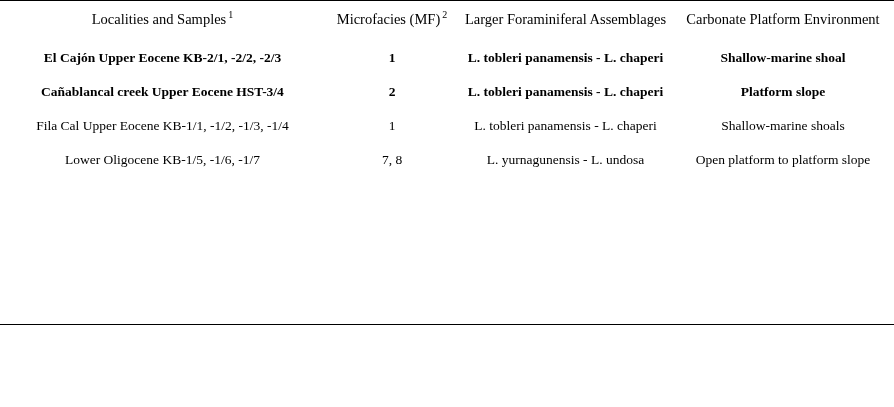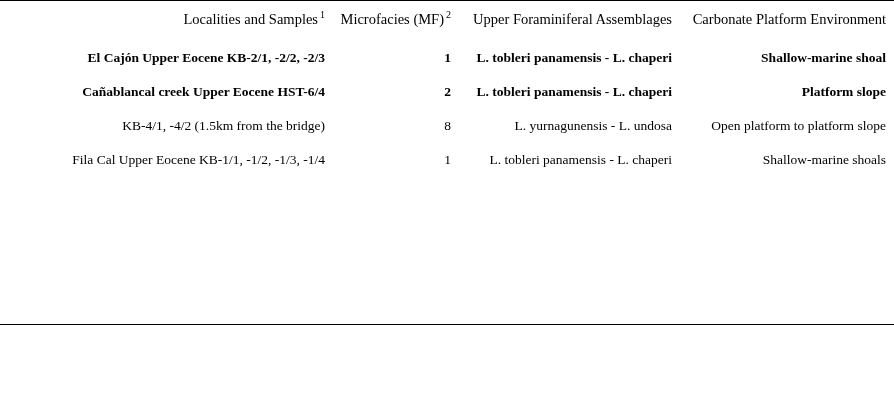--- a/index.html
+++ b/index.html
@@ -33,21 +33,21 @@
   table.data {
     position: absolute;
     top: 6px;
     left: 0;
     width: 894px;
     border-collapse: collapse;
     table-layout: fixed;
   }
   table.data td, table.data th {
     vertical-align: top;
-    text-align: right;
+    text-align: center;
     padding: 0;
     font-weight: normal;
   }
   col.c0 { width: 333px; }
   col.c1 { width: 126px; }
   col.c2 { width: 221px; }
   col.c3 { width: 214px; }
 
   tr.header td {
     font-size: 14.5px;
@@ -94,21 +94,21 @@
     </colgroup>
     <thead>
       <tr class="header">
         <td>
             <span class="cell-pad"><span class="htext">Localities and Samples</span><sup class="fn">1</sup></span>
           </td>
         <td>
             <span class="cell-pad"><span class="htext">Microfacies (MF)</span><sup class="fn">2</sup></span>
           </td>
         <td>
-            <span class="cell-pad"><span class="htext">Upper Foraminiferal Assemblages</span></span>
+            <span class="cell-pad"><span class="htext">Larger Foraminiferal Assemblages</span></span>
           </td>
         <td>
             <span class="cell-pad"><span class="htext">Carbonate Platform Environment</span></span>
           </td>
       </tr>
     </thead>
     <tbody>
       <tr class="row bold">
         <td>
             <span class="cell-pad">El Cajón Upper Eocene KB-2/1, -2/2, -2/3</span>
@@ -118,55 +118,55 @@
           </td>
         <td>
             <span class="cell-pad">L. tobleri panamensis - L. chaperi</span>
           </td>
         <td>
             <span class="cell-pad">Shallow-marine shoal</span>
           </td>
       </tr>
       <tr class="row bold">
         <td>
-            <span class="cell-pad">Cañablancal creek Upper Eocene HST-6/4</span>
+            <span class="cell-pad">Cañablancal creek Upper Eocene HST-3/4</span>
           </td>
         <td>
             <span class="cell-pad">2</span>
           </td>
         <td>
             <span class="cell-pad">L. tobleri panamensis - L. chaperi</span>
           </td>
         <td>
             <span class="cell-pad">Platform slope</span>
-          </td>
-      </tr>
-      <tr class="row">
-        <td>
-            <span class="cell-pad">KB-4/1, -4/2 (1.5km from the bridge)</span>
-          </td>
-        <td>
-            <span class="cell-pad">8</span>
-          </td>
-        <td>
-            <span class="cell-pad">L. yurnagunensis - L. undosa</span>
-          </td>
-        <td>
-            <span class="cell-pad">Open platform to platform slope</span>
           </td>
       </tr>
       <tr class="row">
         <td>
             <span class="cell-pad">Fila Cal Upper Eocene KB-1/1, -1/2, -1/3, -1/4</span>
           </td>
         <td>
             <span class="cell-pad">1</span>
           </td>
         <td>
             <span class="cell-pad">L. tobleri panamensis - L. chaperi</span>
           </td>
         <td>
             <span class="cell-pad">Shallow-marine shoals</span>
           </td>
       </tr>
+      <tr class="row">
+        <td>
+            <span class="cell-pad">Lower Oligocene KB-1/5, -1/6, -1/7</span>
+          </td>
+        <td>
+            <span class="cell-pad">7, 8</span>
+          </td>
+        <td>
+            <span class="cell-pad">L. yurnagunensis - L. undosa</span>
+          </td>
+        <td>
+            <span class="cell-pad">Open platform to platform slope</span>
+          </td>
+      </tr>
     </tbody>
   </table>
 </div>
 
 </body></html>

